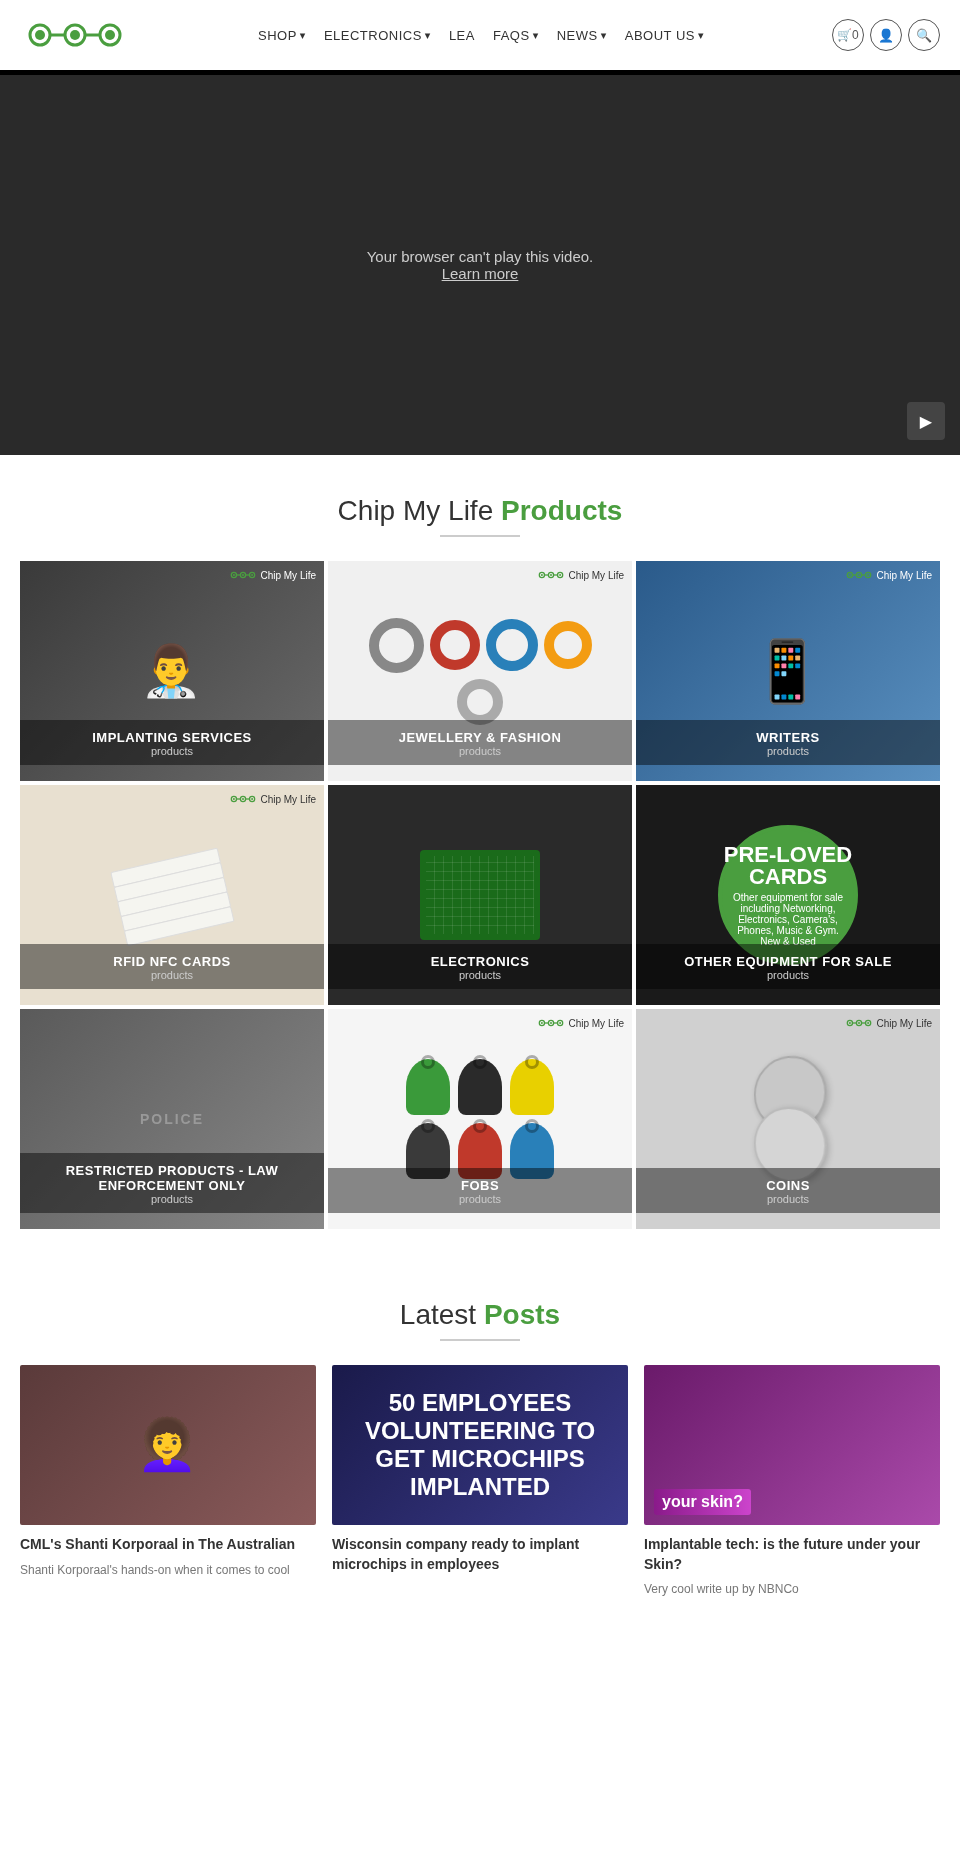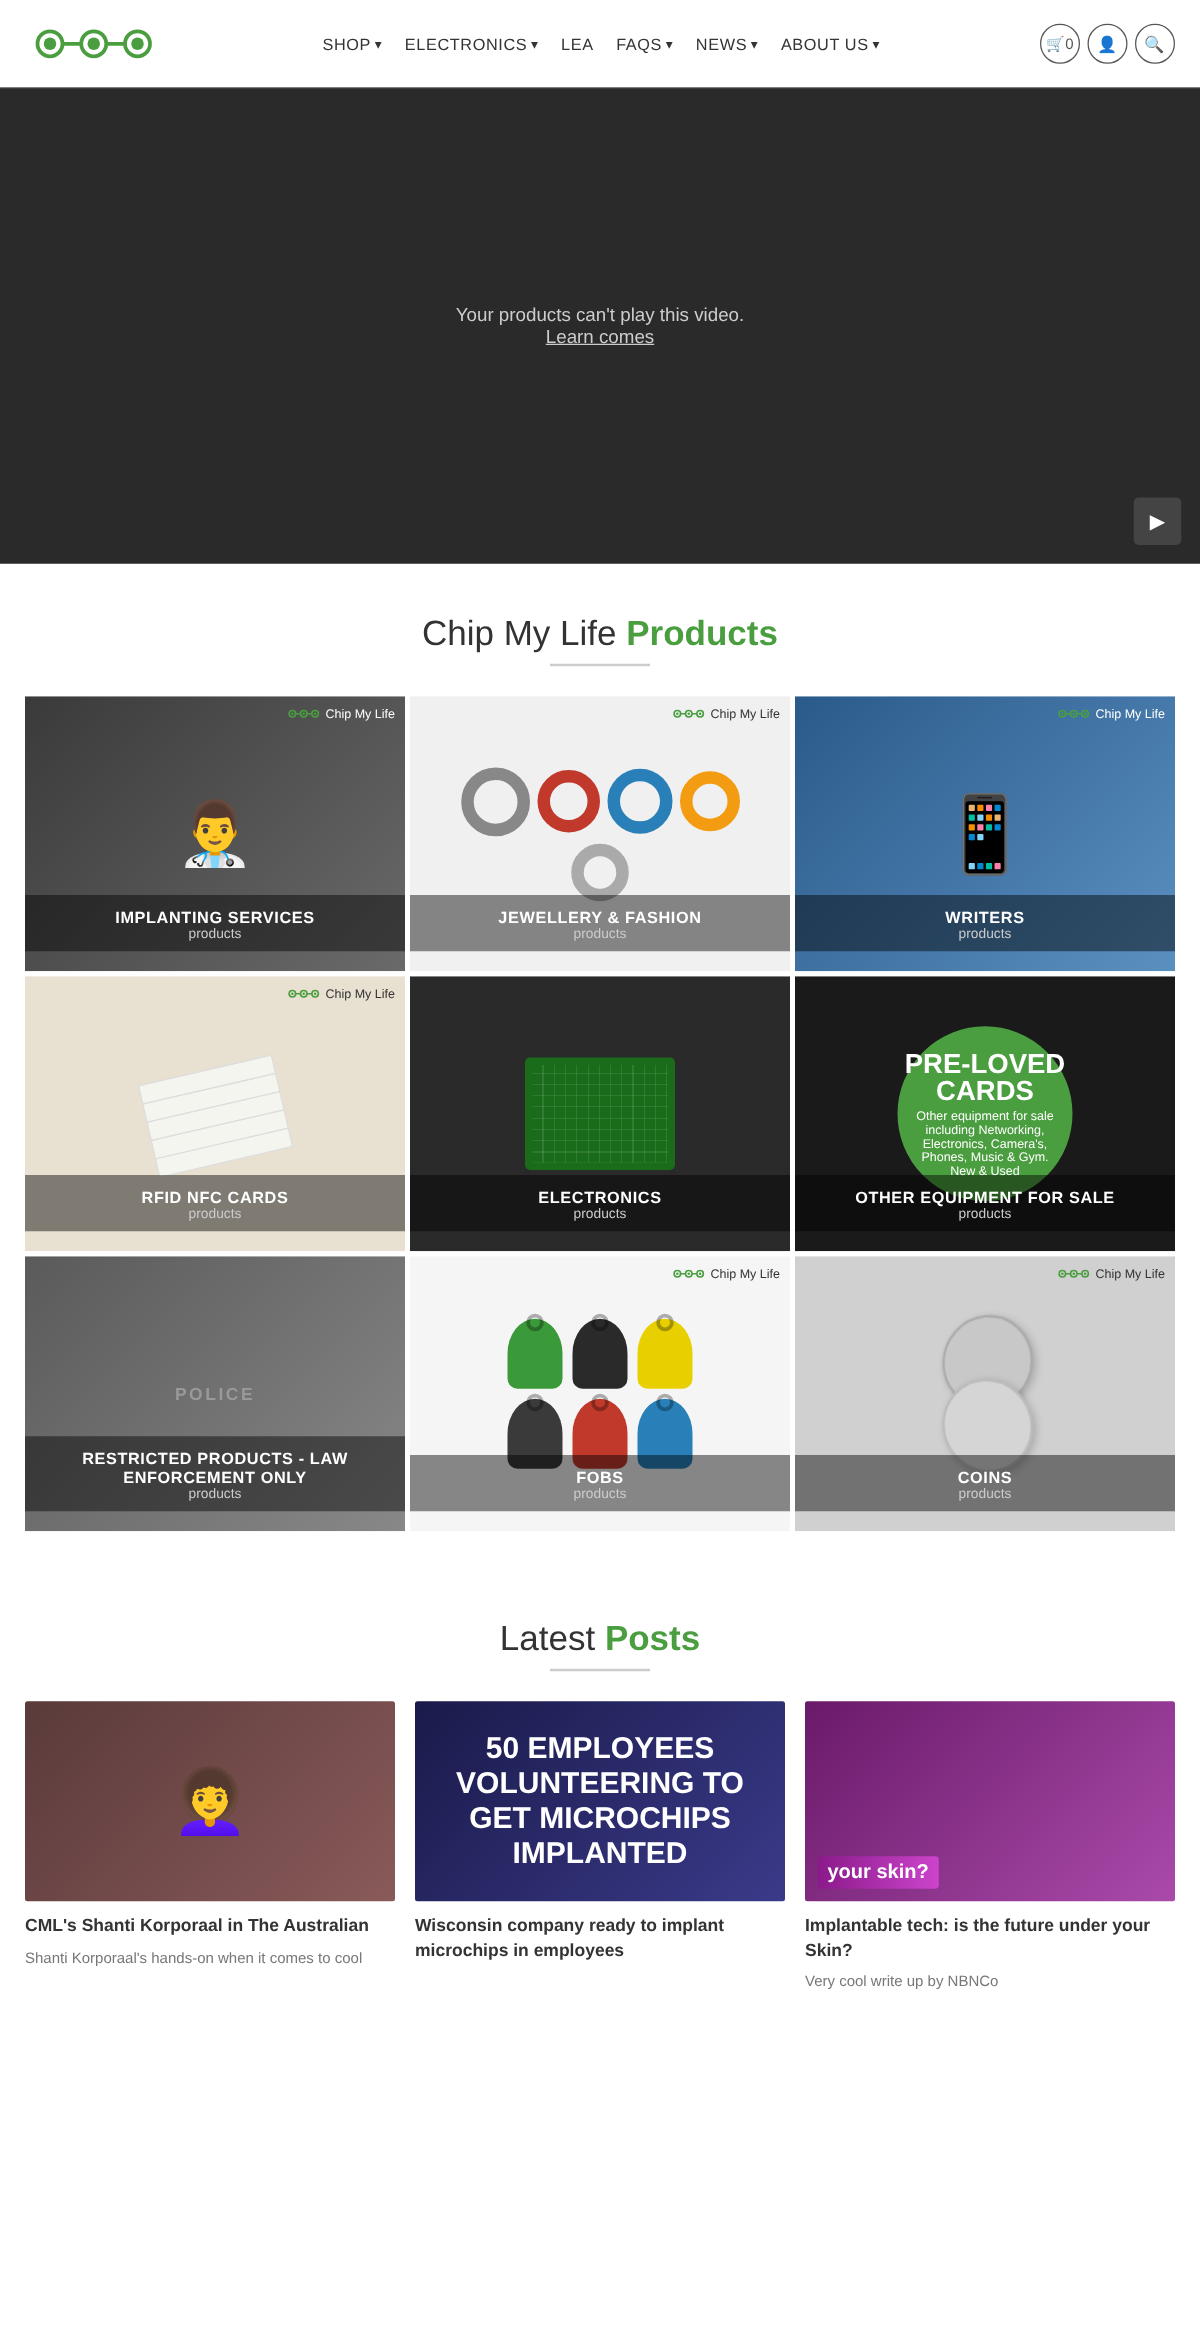--- a/index.html
+++ b/index.html
@@ -5,21 +5,21 @@
     * { margin: 0; padding: 0; box-sizing: border-box; }
     body { font-family: Arial, sans-serif; background: #fff; width: 960px; }
 
     
     header {
       display: flex;
       align-items: center;
       justify-content: space-between;
       padding: 10px 20px;
       background: #fff;
-      border-bottom: 1px solid #000000;
+      border-bottom: 5px solid #000000;
       position: relative;
       z-index: 10;
     }
     .logo-area { display: flex; align-items: center; }
     .logo-svg { width: 110px; height: 50px; }
     nav { display: flex; align-items: center; gap: 18px; font-size: 13px; color: #333; }
     nav .nav-item {
       display: flex; align-items: center; gap: 3px; cursor: pointer;
       font-size: 13px; font-weight: 500; color: #333; text-transform: uppercase; letter-spacing: 0.5px;
     }
@@ -304,22 +304,22 @@
       <span>👤</span>
     </div>
     <div class="nav-icon-btn">
       <span>🔍</span>
     </div>
   </div>
 </header>
 
 <section class="hero">
   <div class="video-message">
-    <p>Your products can't play this video.</p>
-    <a href="#">Learn comes</a>
+    <p>Your browser can't play this video.</p>
+    <a href="#">Learn more</a>
   </div>
   <div class="video-play-btn"></div>
 </section>
 
 <section class="products-section">
   <h2 class="section-title">
     <span>Chip My Life</span>
     <span class="highlight">Products</span>
   </h2>
   <div class="section-divider"></div>

